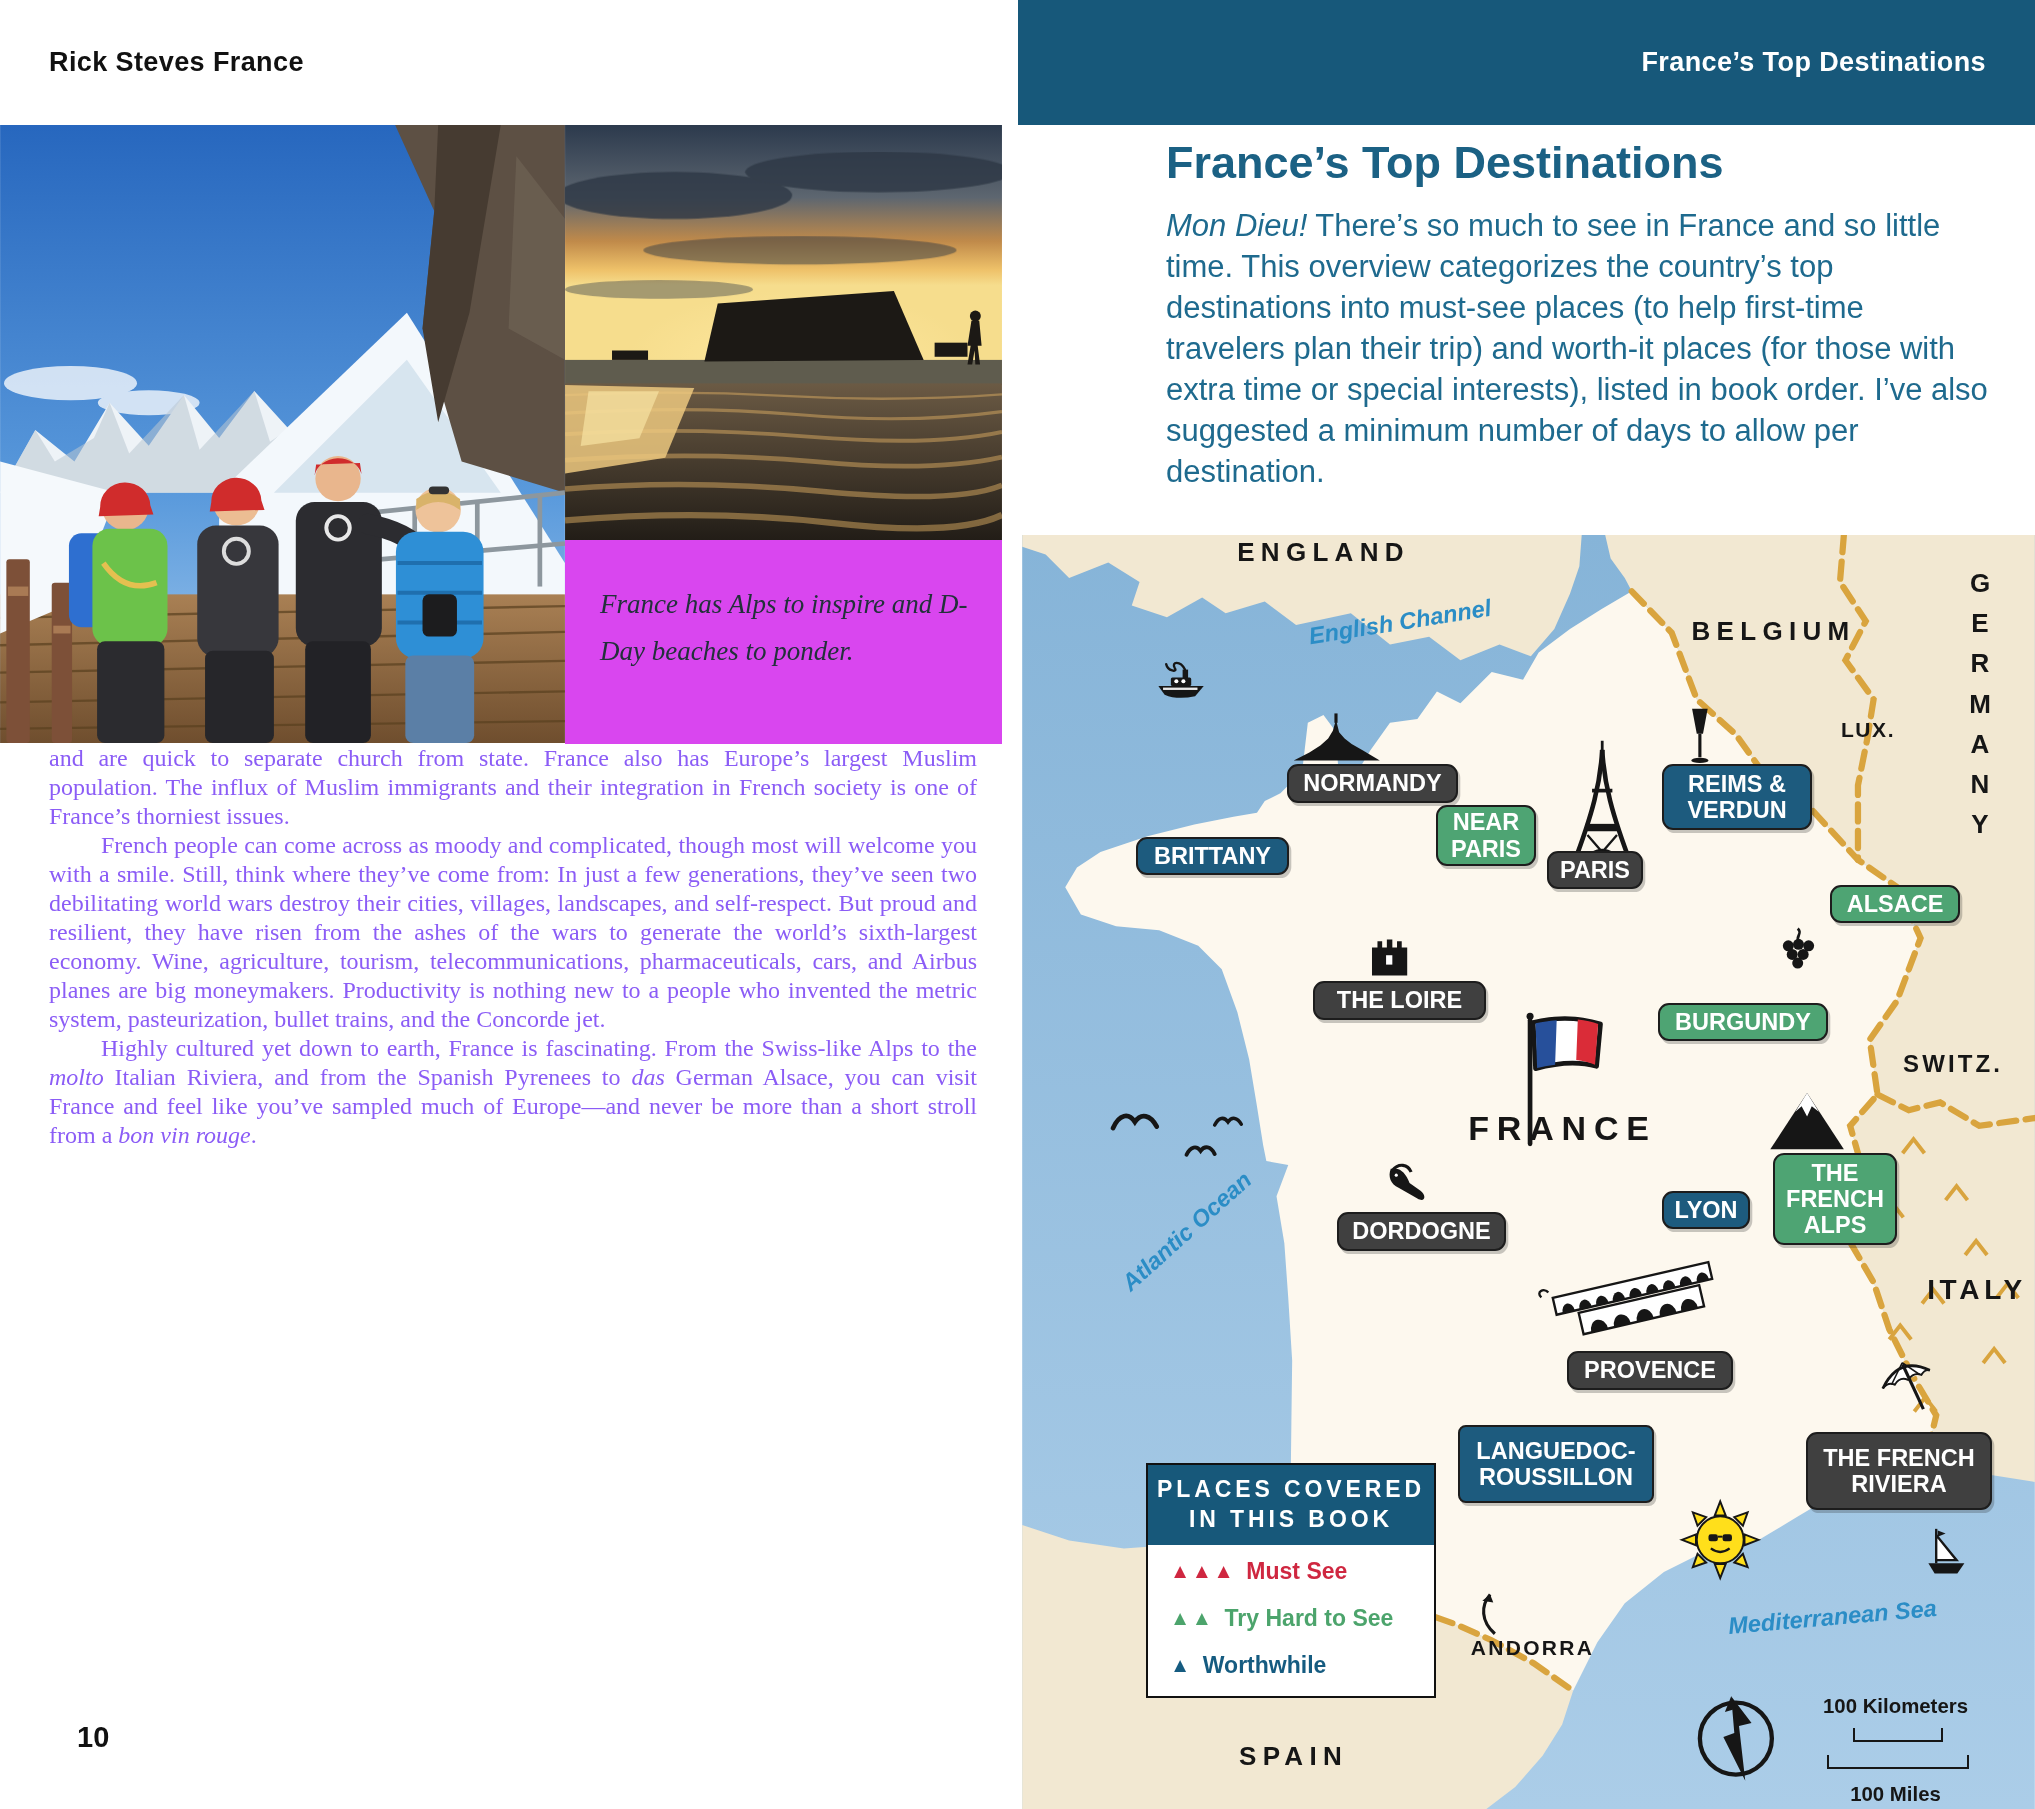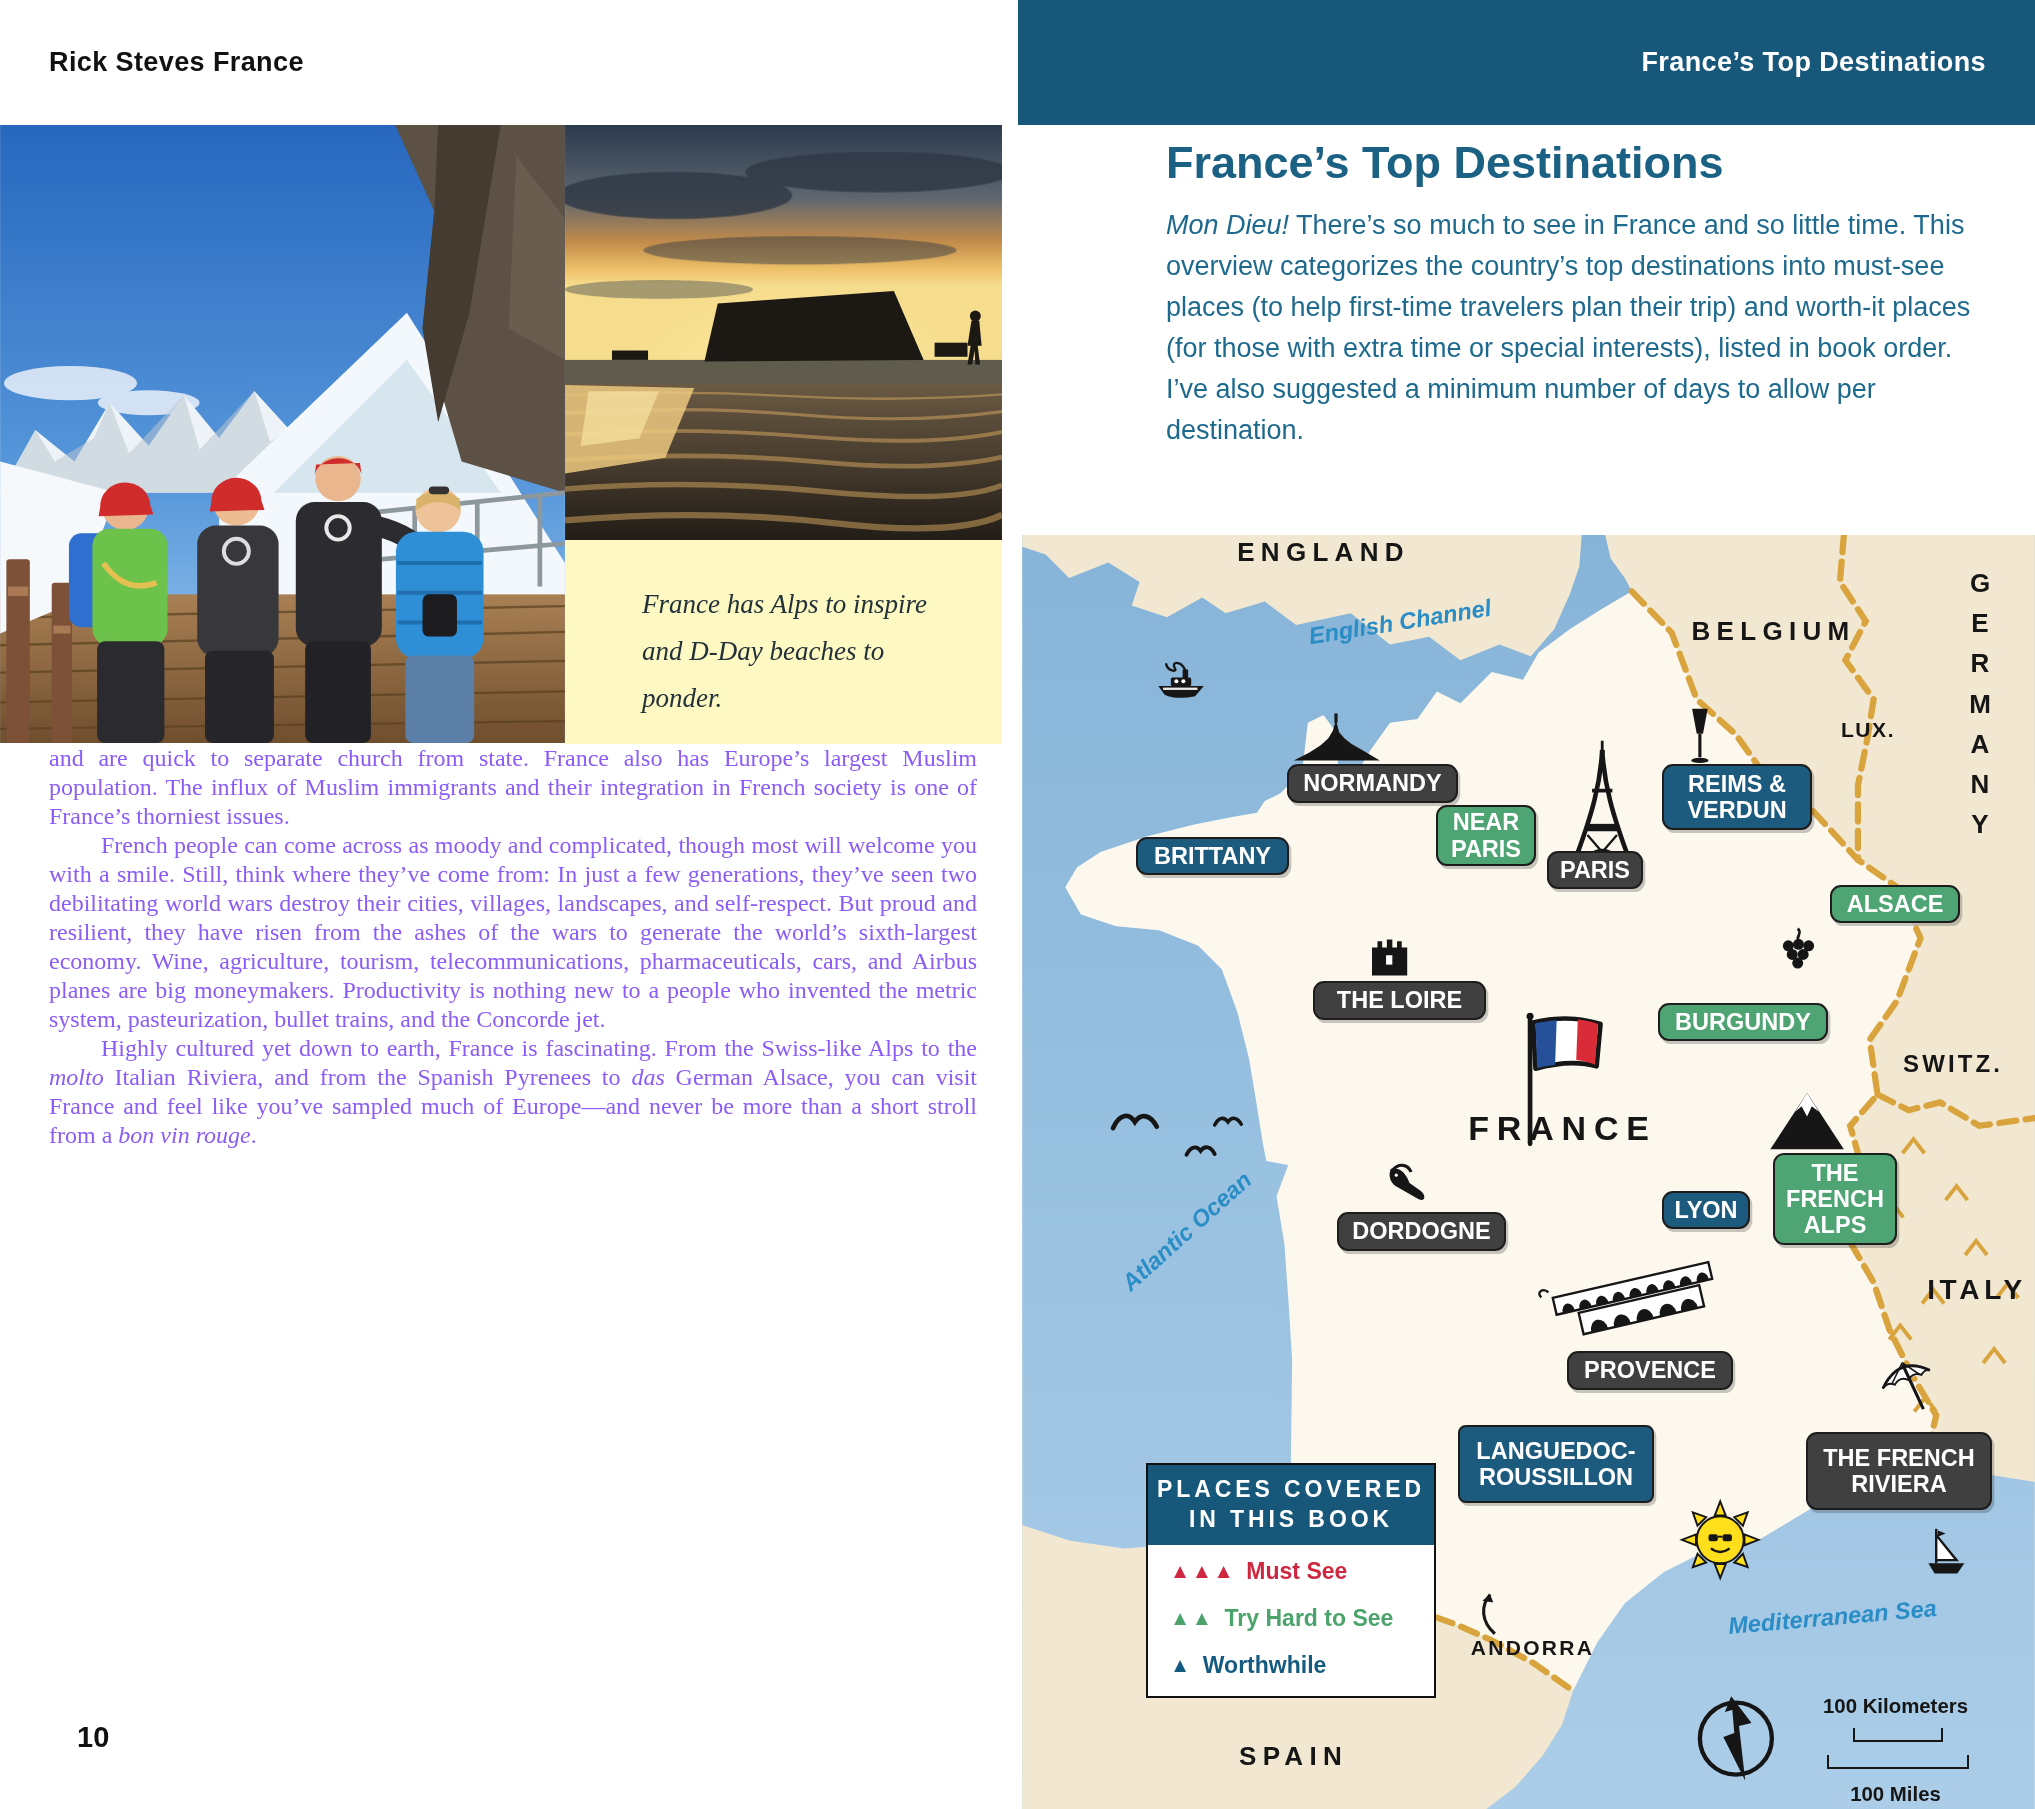--- a/index.html
+++ b/index.html
@@ -3,37 +3,37 @@
 <meta charset="utf-8">
 <style>
   html,body{margin:0;padding:0;background:#ffffff;}
   .spread{position:relative;width:2035px;height:1809px;background:#ffffff;overflow:hidden;
           font-family:"Liberation Sans",sans-serif;}
   
   .lp-header{position:absolute;left:49px;top:47px;font-size:27px;font-weight:bold;color:#111;
              letter-spacing:0.4px;}
   .photo-left{position:absolute;left:0;top:125px;width:565px;height:618px;overflow:hidden;}
   .photo-right{position:absolute;left:565px;top:125px;width:437px;height:415px;overflow:hidden;}
-  .caption-box{position:absolute;left:565px;top:540px;width:437px;height:204px;background:#fef9c3;
-               box-sizing:border-box;padding:41px 31px 0 77px;}
+  .caption-box{position:absolute;left:565px;top:540px;width:437px;height:204px;background:#d946ef;
+               box-sizing:border-box;padding:41px 31px 0 35px;}
   .caption-text{font-family:"Liberation Serif",serif;font-style:italic;font-size:27px;
                 line-height:47px;color:#22313a;}
   .body-text{position:absolute;left:49px;top:744px;width:928px;font-family:"Liberation Serif",serif;
              font-size:24px;line-height:29px;color:#8b5cf6;text-align:justify;}
   .body-text p{margin:0;}
   .body-text p.ind{text-indent:52px;}
   .body-text .it{font-style:italic;}
   .page-num{position:absolute;left:77px;top:1721px;font-size:29px;font-weight:bold;color:#111;}
   
   .rp-headerbar{position:absolute;left:1018px;top:0;width:1018px;height:125px;background:#17587a;
                 display:flex;align-items:center;justify-content:flex-end;box-sizing:border-box;
                 padding-right:50px;}
   .rp-headerbar span{color:#fff;font-size:27px;font-weight:bold;letter-spacing:0.4px;}
   .rp-title{position:absolute;left:1166px;top:137px;font-size:45px;font-weight:bold;color:#1b6184;}
-  .rp-intro{position:absolute;left:1166px;top:205px;width:824px;font-size:27px;line-height:41px;
+  .rp-intro{position:absolute;left:1166px;top:205px;width:824px;font-size:31px;line-height:41px;
             color:#1e6a8e;}
   .rp-intro .it{font-style:italic;}
   
   .map{position:absolute;left:1022px;top:535px;width:1013px;height:1274px;overflow:hidden;}
   .map svg.geo{position:absolute;left:0;top:0;}
   .maplabel{position:absolute;color:#161616;font-weight:600;text-align:center;z-index:4;}
   .country{letter-spacing:6.3px;font-size:26px;}
   .water-label{color:#2b8dc6;font-weight:bold;font-style:italic;z-index:4;position:absolute;text-align:center;}
   .badge{position:absolute;z-index:5;display:flex;align-items:center;justify-content:center;
          color:#fff;font-weight:bold;font-size:23.5px;line-height:1.12;text-align:center;

